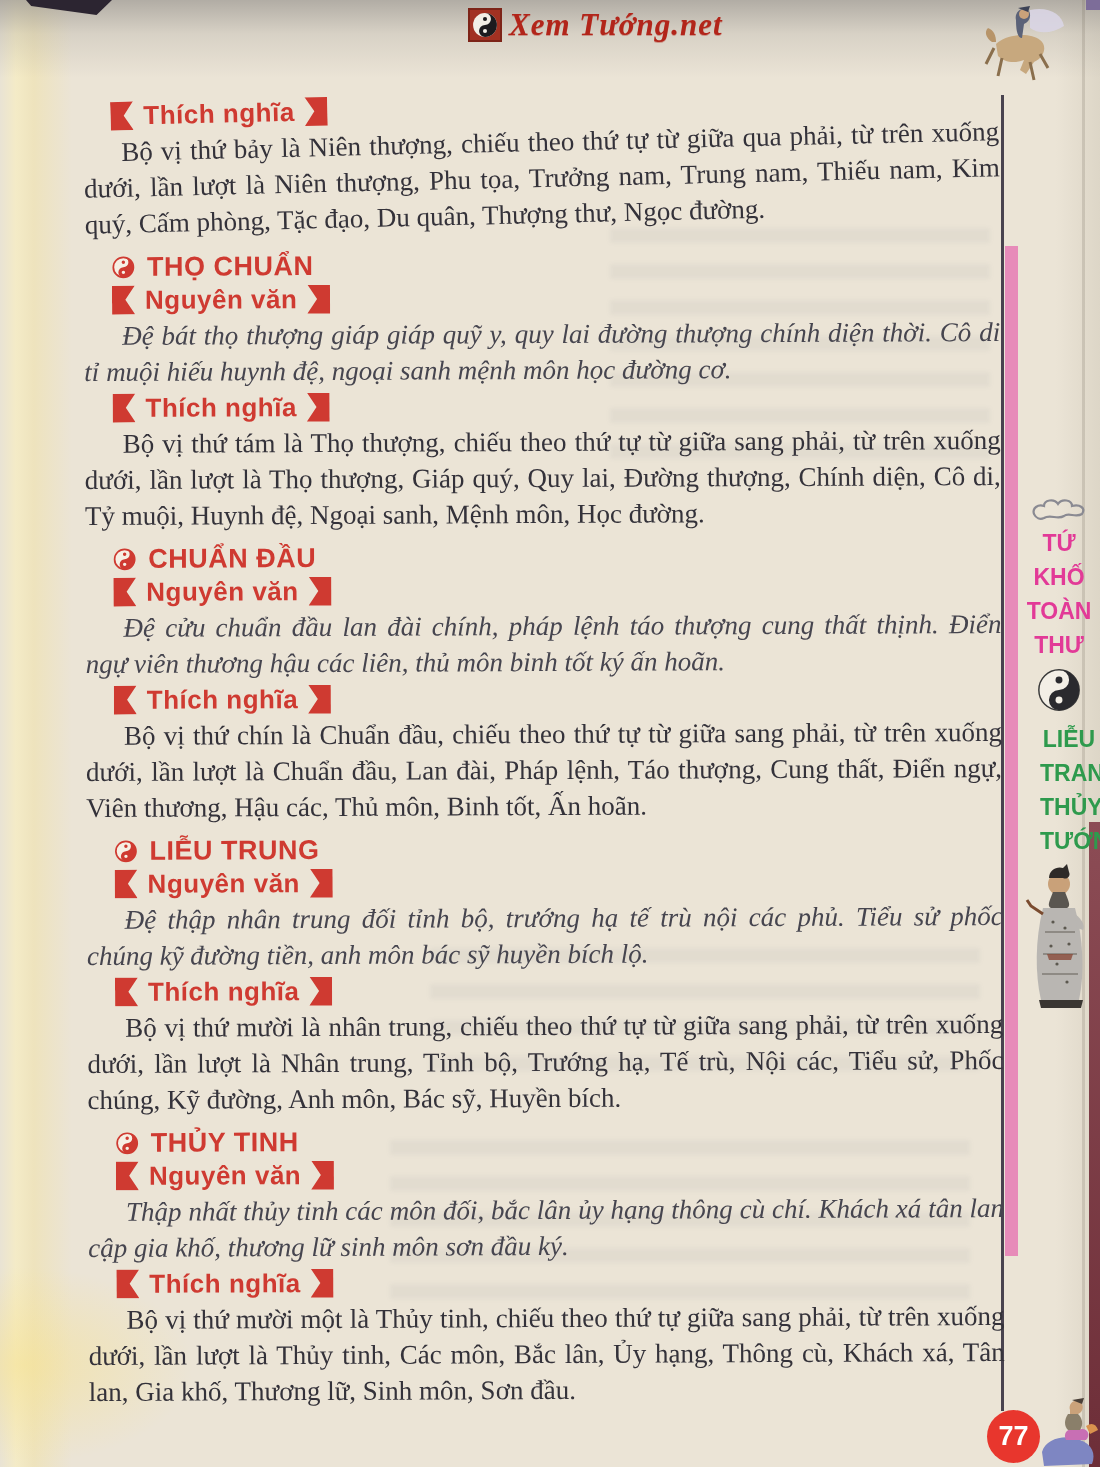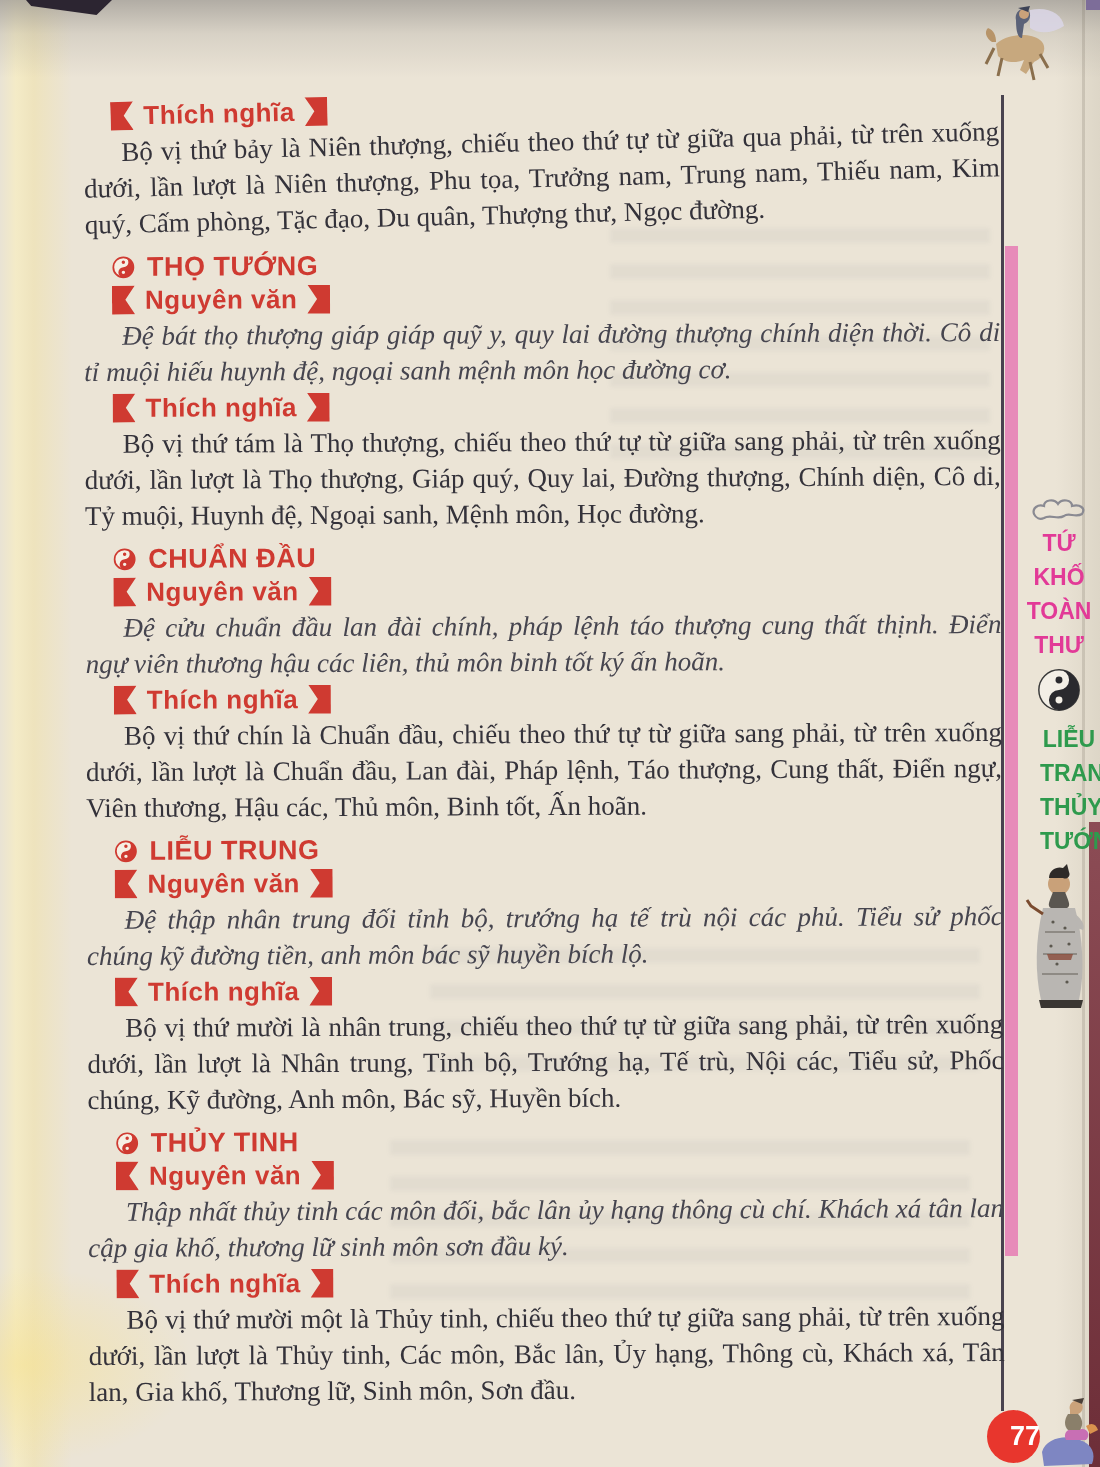--- a/index.html
+++ b/index.html
@@ -51,34 +51,45 @@
   .vrule{position:absolute;left:1001px;top:95px;width:2.5px;height:1316px;background:#49434f;}
   .pinkbar{position:absolute;left:1005px;top:246px;width:13px;height:1010px;background:#e78bb9;}
   .siderail{position:absolute;left:1020px;top:496px;width:78px;text-align:center;z-index:6;}
   .siderail .word{font-family:"Liberation Sans","DejaVu Sans",sans-serif;font-weight:800;
     font-size:23px;line-height:34px;}
   .siderail .pink{color:#e23a97;}
   .siderail .green{color:#2e9a4d;margin-left:20px;}
   .siderail .gap{height:6px;}
   
   .badge{position:absolute;left:987px;top:1410px;width:53px;height:53px;border-radius:50%;
-    background:#e8362d;display:flex;align-items:center;justify-content:flex-end;z-index:7;}
+    background:#e8362d;display:flex;align-items:center;justify-content:center;z-index:7;}
   .badge span{color:#fff;font-family:"Liberation Sans",sans-serif;font-weight:bold;font-size:27px;}
   .illu{position:absolute;z-index:4;}
 </style>
 </head>
 <body>
 
 <div class="screen">
 
   <div class="corner-tl"></div>
   <div class="corner-tr"></div>
   <div class="edge-shadow"></div>
   <div class="edge-maroon"></div>
 
+  <div class="logo">
+    <span class="yy-box">
+      <svg width="26" height="26" viewBox="0 0 24 24">
+        <circle cx="12" cy="12" r="11" fill="#f3efe6"></circle>
+        <path d="M12 1a11 11 0 0 1 0 22 5.5 5.5 0 0 1 0-11 5.5 5.5 0 0 0 0-11z" fill="#1d1b1e"></path>
+        <circle cx="12" cy="6.5" r="1.9" fill="#1d1b1e"></circle>
+        <circle cx="12" cy="17.5" r="1.9" fill="#f3efe6"></circle>
+      </svg>
+    </span>
+    <span class="site">Xem Tướng.net</span>
+  </div>
 
   <svg class="illu" style="left:978px;top:4px;" width="92" height="94" viewBox="0 0 92 94">
     <path d="M52 6 C70 2 84 10 86 22 C74 30 60 30 52 24 Z" fill="#d9d5e4" opacity=".9"></path>
     <path d="M18 40 C28 30 52 28 62 36 C70 42 66 54 56 58 L48 70 L42 66 L46 56 C36 60 26 58 20 52 Z" fill="#c7a87e"></path>
     <path d="M16 44 L8 60 M24 54 L20 72 M52 58 L56 76 M62 50 L70 64" stroke="#8a6f4d" stroke-width="3" fill="none"></path>
     <path d="M14 38 C8 34 6 28 10 24 C16 26 18 32 18 38 Z" fill="#b79469"></path>
     <path d="M38 16 C36 8 44 2 50 6 C54 10 52 18 46 20 L44 34 C40 34 38 28 38 16 Z" fill="#5b6278"></path>
     <circle cx="46" cy="10" r="5" fill="#caa27a"></circle>
     <path d="M40 4 L52 2 L50 8 Z" fill="#3c4256"></path>
   </svg>
@@ -142,21 +153,21 @@
     </div>
 
     <div class="sec">
       <div class="sec-title">
         <svg width="23" height="23" viewBox="0 0 24 24">
           <circle cx="12" cy="12" r="10.5" fill="#f6efe4" stroke="#cf3a31" stroke-width="1.8"></circle>
           <path d="M12 1.5a10.5 10.5 0 0 1 0 21 5.25 5.25 0 0 1 0-10.5 5.25 5.25 0 0 0 0-10.5z" fill="#cf3a31"></path>
           <circle cx="12" cy="6.75" r="1.8" fill="#cf3a31"></circle>
             <circle cx="12" cy="17.25" r="1.8" fill="#f6efe4"></circle>
         </svg>
-        <span>THỌ TƯỚNG</span>
+        <span>THỌ CHUẨN</span>
       </div>
       <div class="bhead">
         <span class="br br-l"></span>
         <span class="lbl">Nguyên văn</span>
         <span class="br br-r"></span>
       </div>
       <p class="body nv">Đệ bát thọ thượng giáp giáp quỹ y, quy lai đường thượng chính diện thời. Cô di tỉ muội hiếu huynh đệ, ngoại sanh mệnh môn học đường cơ.</p>
       <div class="bhead">
         <span class="br br-l"></span>
         <span class="lbl">Thích nghĩa</span>

